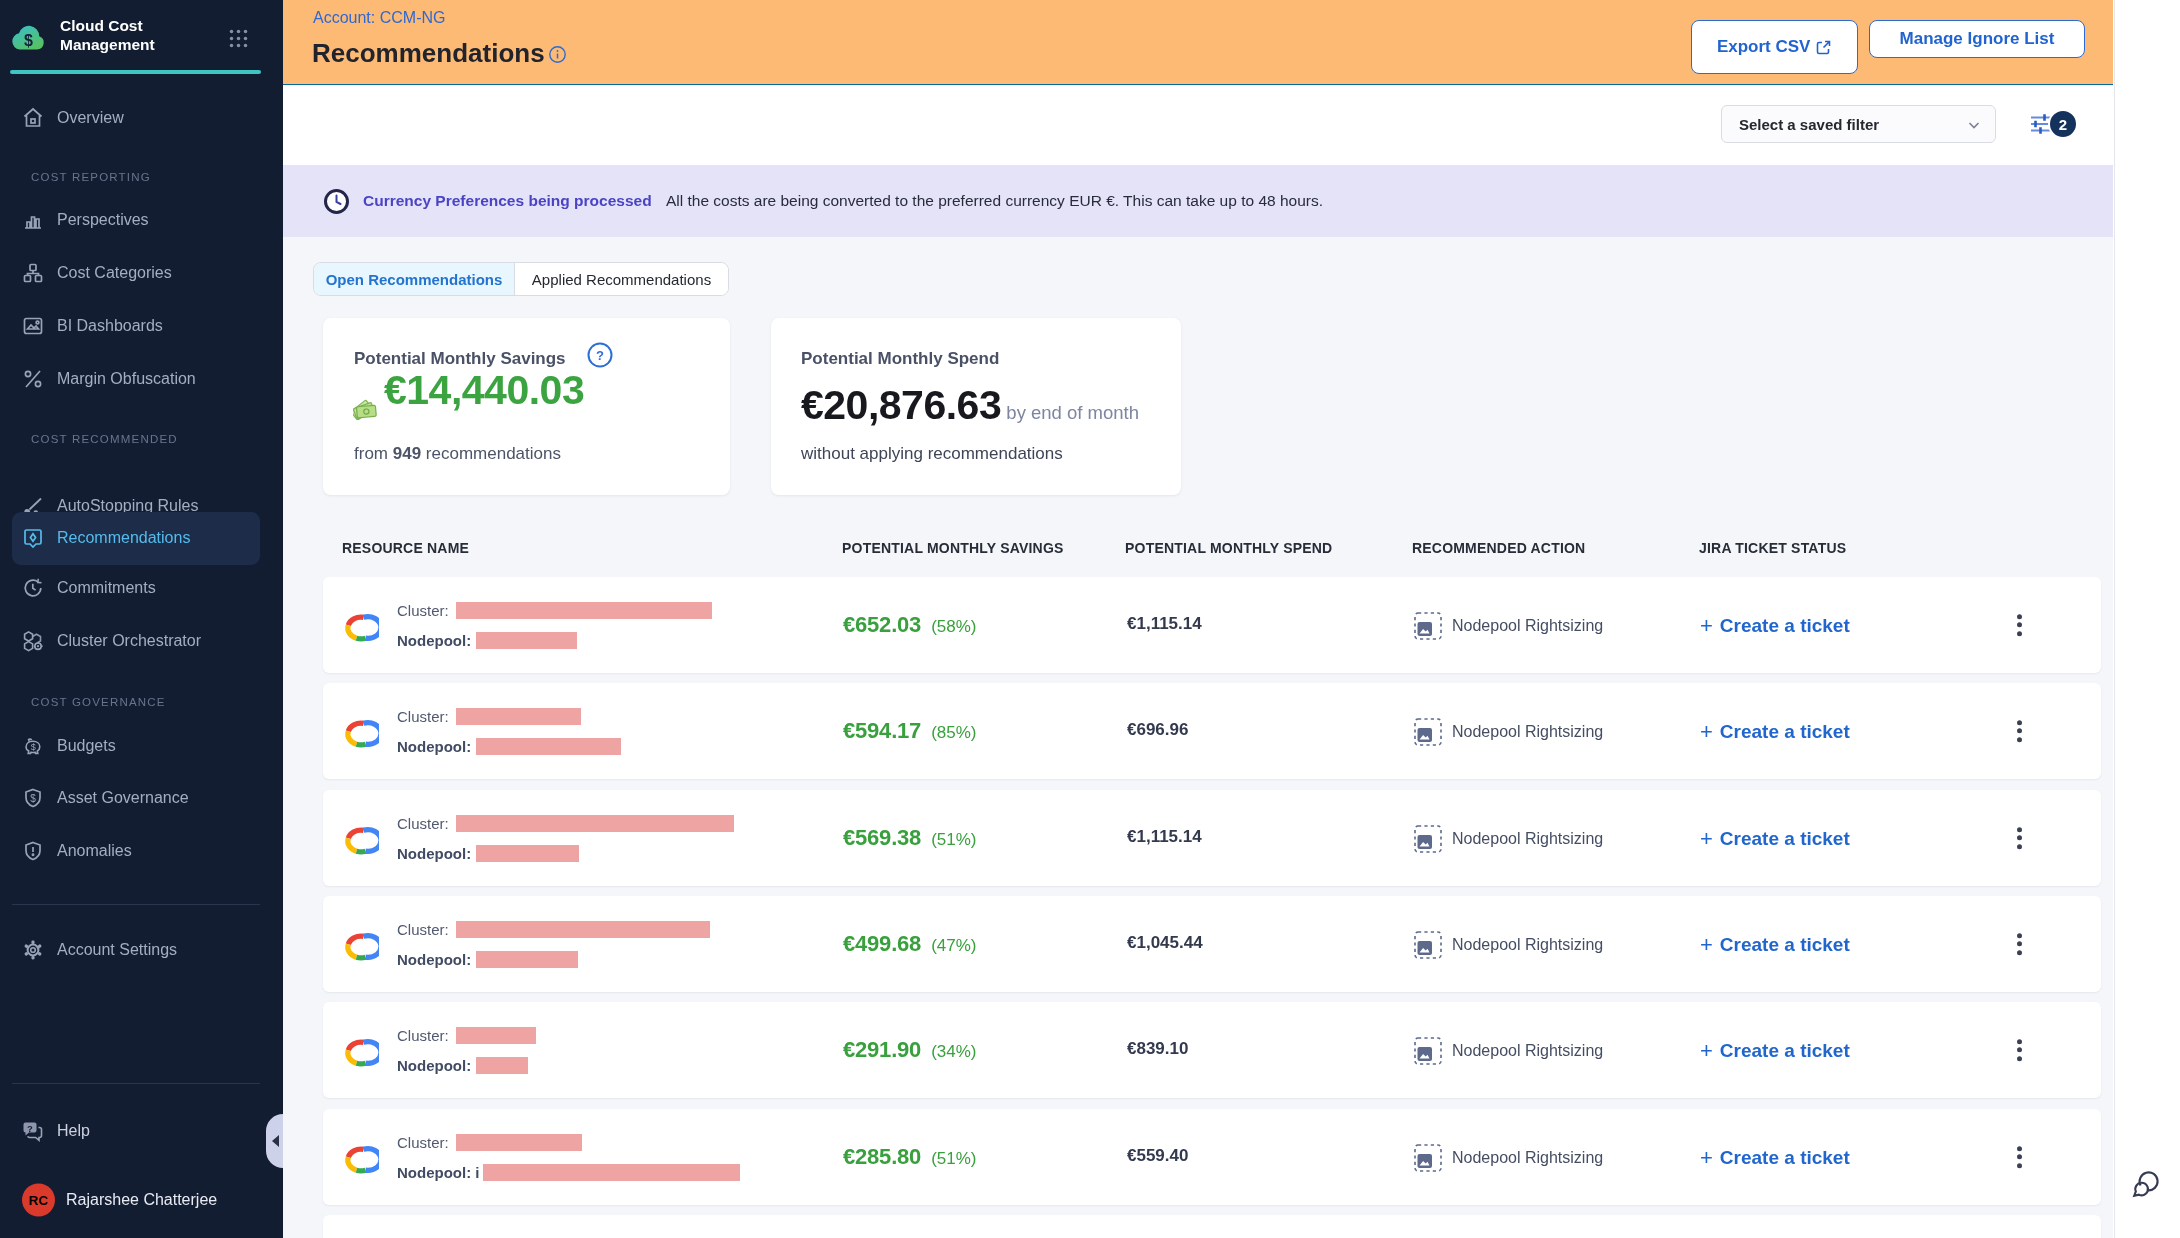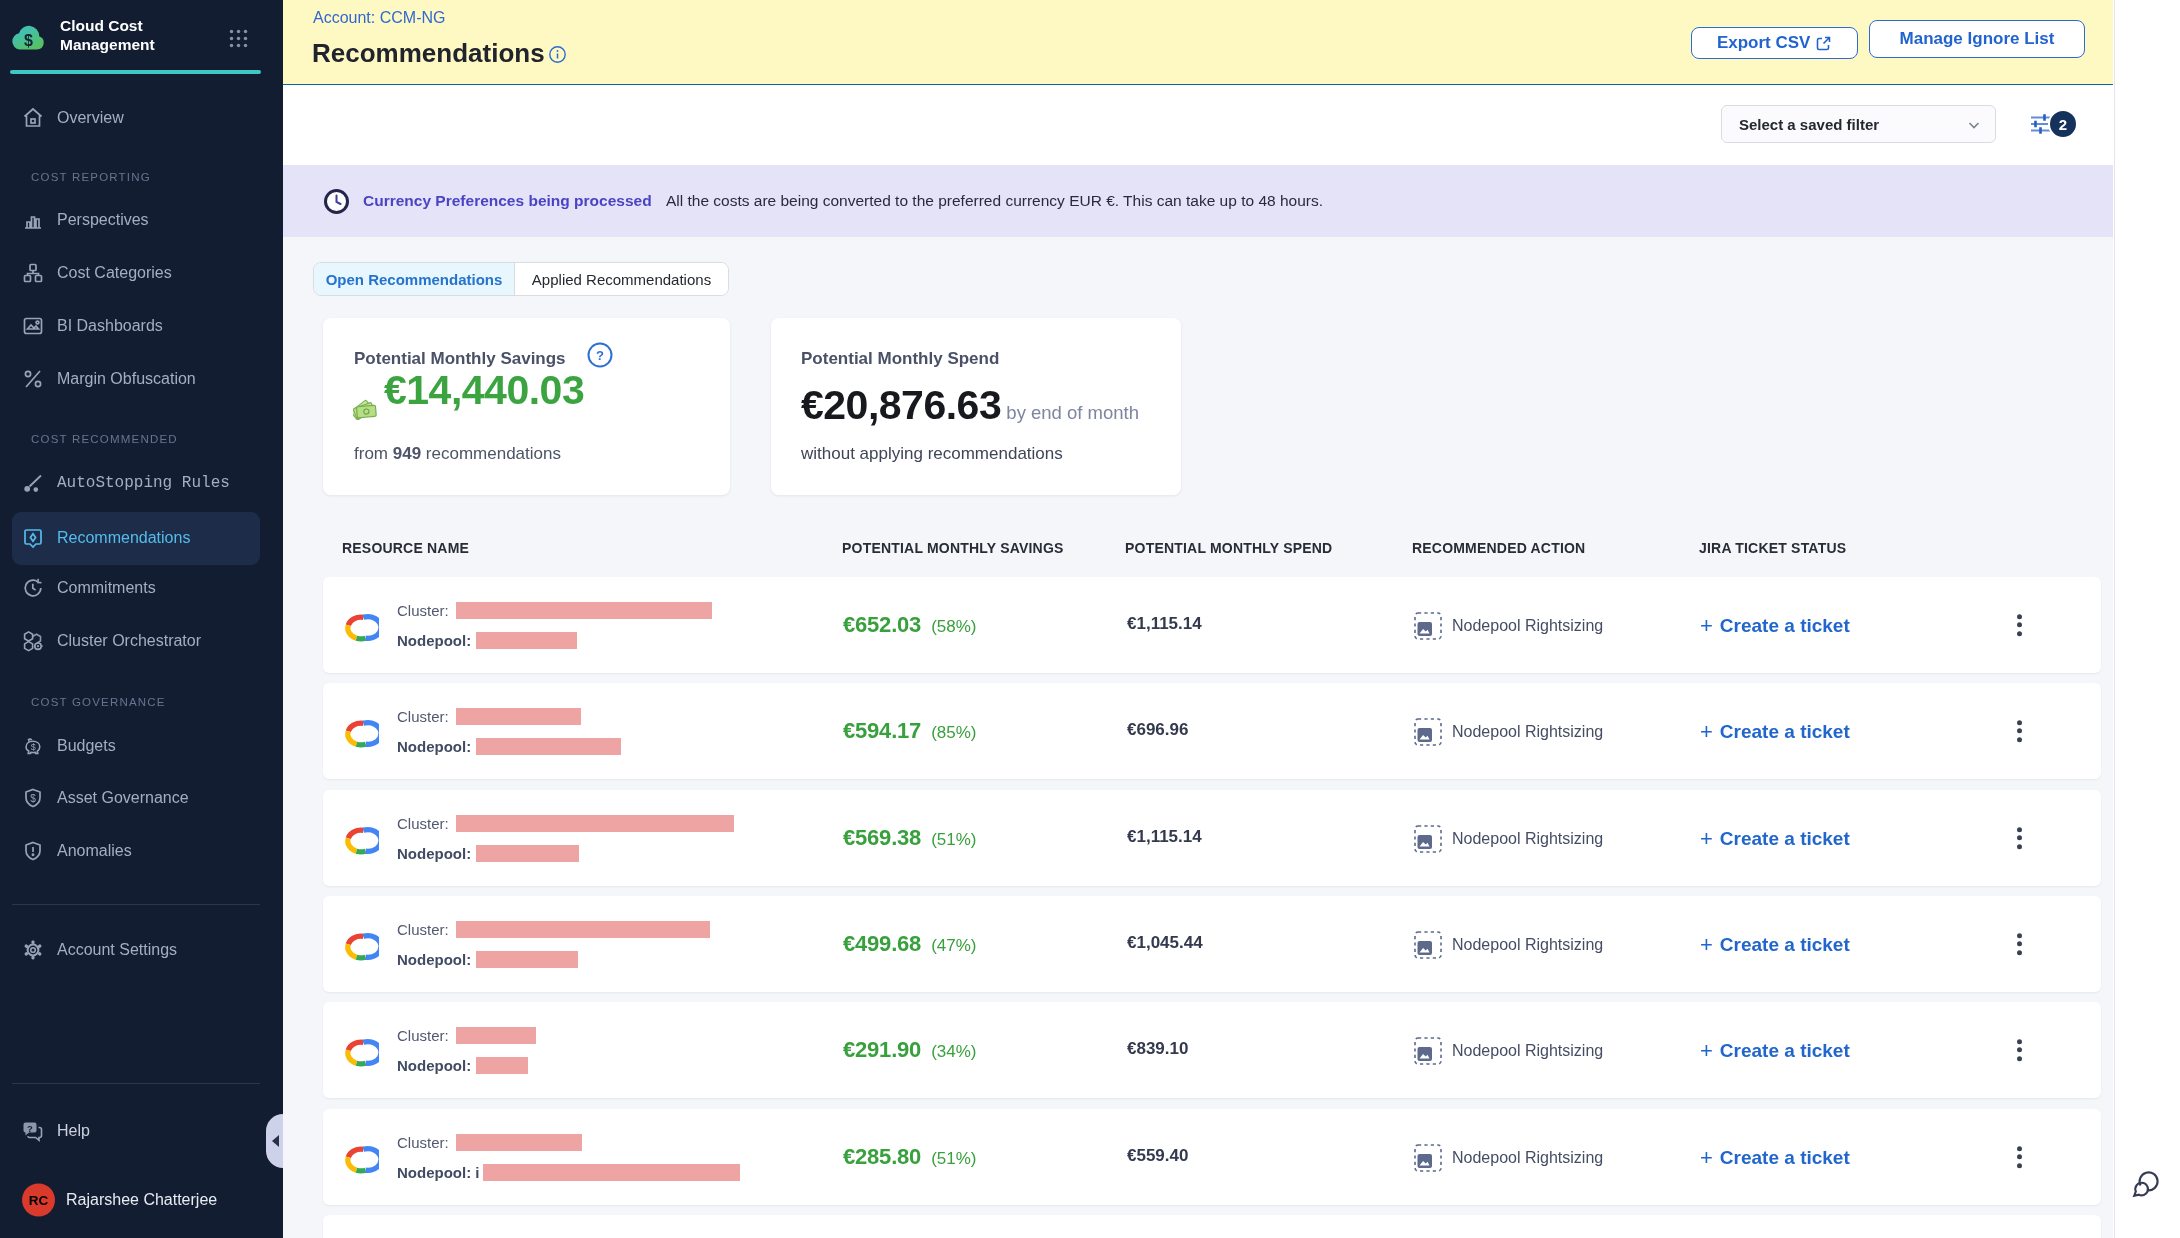--- a/index.html
+++ b/index.html
@@ -6,21 +6,21 @@
 body{font-family:"Liberation Sans",sans-serif;width:2180px;height:1238px;position:relative;overflow:hidden;background:#fff;}
 .abs{position:absolute;}
 
 #sidebar{left:0;top:0;width:283px;height:1238px;background:#131d32;}
 .navitem{position:absolute;left:0;width:283px;height:40px;}
 .navicon{position:absolute;left:21px;top:50%;transform:translateY(-50%);width:24px;height:24px;}
 .navtext{position:absolute;left:57px;top:50%;transform:translateY(-50%);font-size:16px;color:#a4aec3;white-space:nowrap;}
 .navsec{position:absolute;left:31px;font-size:11.5px;letter-spacing:1.2px;color:#68748e;transform:translateY(-50%);white-space:nowrap;}
 
 #main{left:283px;top:0;width:1830px;height:1238px;background:#f5f6fa;}
-#header{left:0;top:0;width:1830px;height:84px;background:#fef9c3;border-bottom:3px solid #0369a1;}
+#header{left:0;top:0;width:1830px;height:84px;background:#fdba74;border-bottom:3px solid #0369a1;}
 #filterrow{left:0;top:85px;width:1830px;height:80px;background:#fff;}
 #banner{left:0;top:165px;width:1830px;height:72px;background:#e5e3f8;}
 .btn{position:absolute;box-sizing:border-box;border:1.5px solid #2d6bd2;border-radius:8px;background:#fff;color:#2264cf;font-weight:bold;font-size:17px;display:flex;align-items:center;justify-content:center;}
 
 .row{position:absolute;left:40px;width:1778px;height:96px;background:#fff;border-radius:6px;box-shadow:0 1px 2px rgba(30,40,60,0.07);}
 .redact{position:absolute;height:17px;background:#efa4a4;}
 .gcpi{position:absolute;left:20px;top:36px;}
 .clusterlab{position:absolute;left:74px;font-size:15px;color:#515970;transform:translateY(-50%);}
 .nodepoollab{position:absolute;left:74px;font-size:15px;font-weight:bold;color:#414b64;transform:translateY(-50%);}
 .saving{position:absolute;left:520px;top:48px;font-size:22px;font-weight:bold;color:#38a03c;letter-spacing:-0.2px;transform:translateY(-50%);white-space:nowrap;}
@@ -97,21 +97,21 @@
   </div>
   <div class="navitem" style="top:359px;">
     <svg class="navicon" viewBox="0 0 24 24" fill="none" stroke="#99a3b8" stroke-width="1.7">
         <circle cx="7" cy="7" r="2.6"></circle>
         <circle cx="17" cy="17" r="2.6"></circle>
         <path d="M19 4 5 20"></path>
       </svg>
     <div class="navtext">Margin Obfuscation</div>
   </div>
   <div class="navsec" style="top:439px;">COST RECOMMENDED</div>
-  <div class="navitem" style="top:463px;font-family:Liberation Mono, monospace;">
+  <div class="navitem" style="top:486px;">
     <svg class="navicon" viewBox="0 0 24 24" fill="none" stroke="#99a3b8" stroke-width="1.8">
         <path d="M20 4.5 8.5 15.5"></path>
         <circle cx="6.2" cy="17.8" r="2.9" fill="#99a3b8" stroke="none"></circle>
         <circle cx="14.8" cy="18.6" r="2.3" fill="#99a3b8" stroke="none"></circle>
       </svg>
     <div class="navtext">AutoStopping Rules</div>
   </div>
   <div class="abs" style="left:12px;top:512px;width:248px;height:53px;background:#1d2d49;border-radius:9px;"></div>
   <div class="navitem" style="top:518px;">
     <svg class="navicon" viewBox="0 0 24 24" fill="none" stroke="#54bcec" stroke-width="1.7">
@@ -208,21 +208,21 @@
 
 <div id="main" class="abs">
   <div id="header" class="abs">
     <div class="abs" style="left:30px;top:9px;font-size:16px;color:#2f68d1;">Account: CCM-NG</div>
     <div class="abs" style="left:29px;top:38px;font-size:26px;font-weight:bold;color:#21242c;">Recommendations</div>
     <svg class="abs" style="left:266px;top:46px;" width="17" height="17" viewBox="0 0 17 17" fill="none">
         <circle cx="8.5" cy="8.5" r="7.7" stroke="#2d6bd2" stroke-width="1.4"></circle>
         <path d="M8.5 7.5v5" stroke="#2d6bd2" stroke-width="1.5"></path>
         <circle cx="8.5" cy="5" r="0.9" fill="#2d6bd2"></circle>
       </svg>
-    <div class="btn" style="left:1408px;top:20px;width:167px;height:32px;margin-top:7px;">Export CSV&nbsp;
+    <div class="btn" style="left:1408px;top:20px;width:167px;height:54px;">Export CSV&nbsp;
       <svg width="17" height="17" viewBox="0 0 17 17" fill="none" stroke="#2264cf" stroke-width="1.6">
           <path d="M7 3.5H4A1.5 1.5 0 0 0 2.5 5v8A1.5 1.5 0 0 0 4 14.5h8a1.5 1.5 0 0 0 1.5-1.5v-3"></path>
           <path d="M10 2.5h4.5V7M14 3 8.5 8.5"></path>
         </svg>
     </div>
     <div class="btn" style="left:1586px;top:20px;width:216px;height:38px;">Manage Ignore List</div>
   </div>
   <div id="filterrow" class="abs">
     <div class="abs" style="left:1438px;top:20px;width:275px;height:38px;box-sizing:border-box;background:#fbfbfd;border:1px solid #d9dce3;border-radius:6px;">
       <span class="abs" style="left:17px;top:50%;transform:translateY(-50%);font-size:15px;font-weight:bold;color:#24282f;">Select a saved filter</span>

